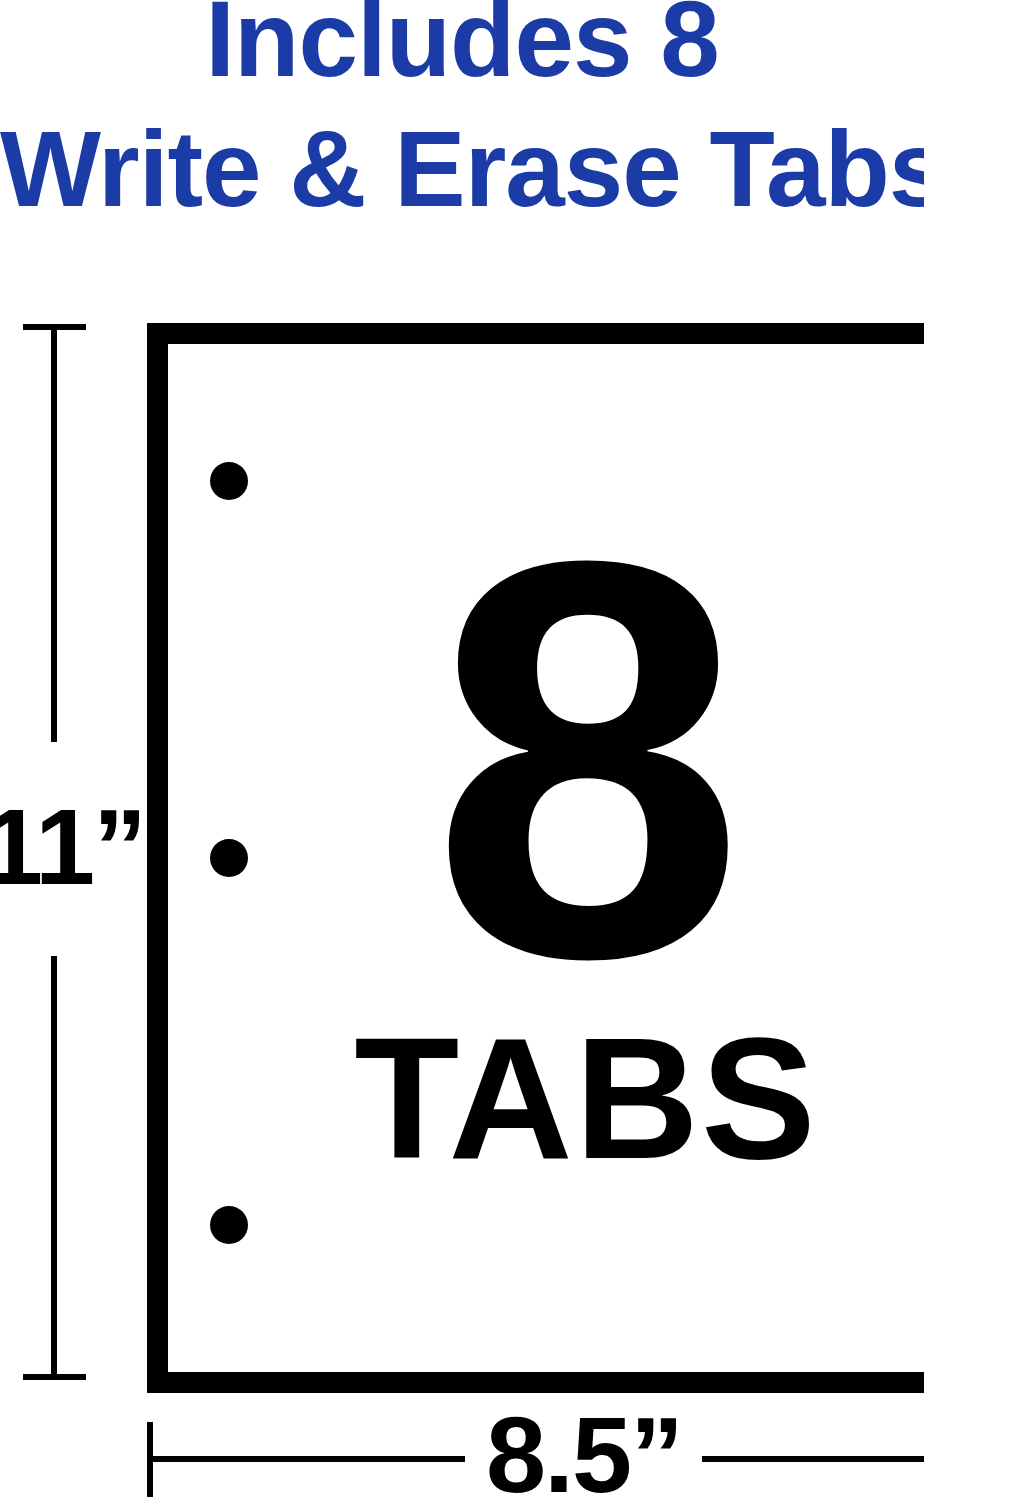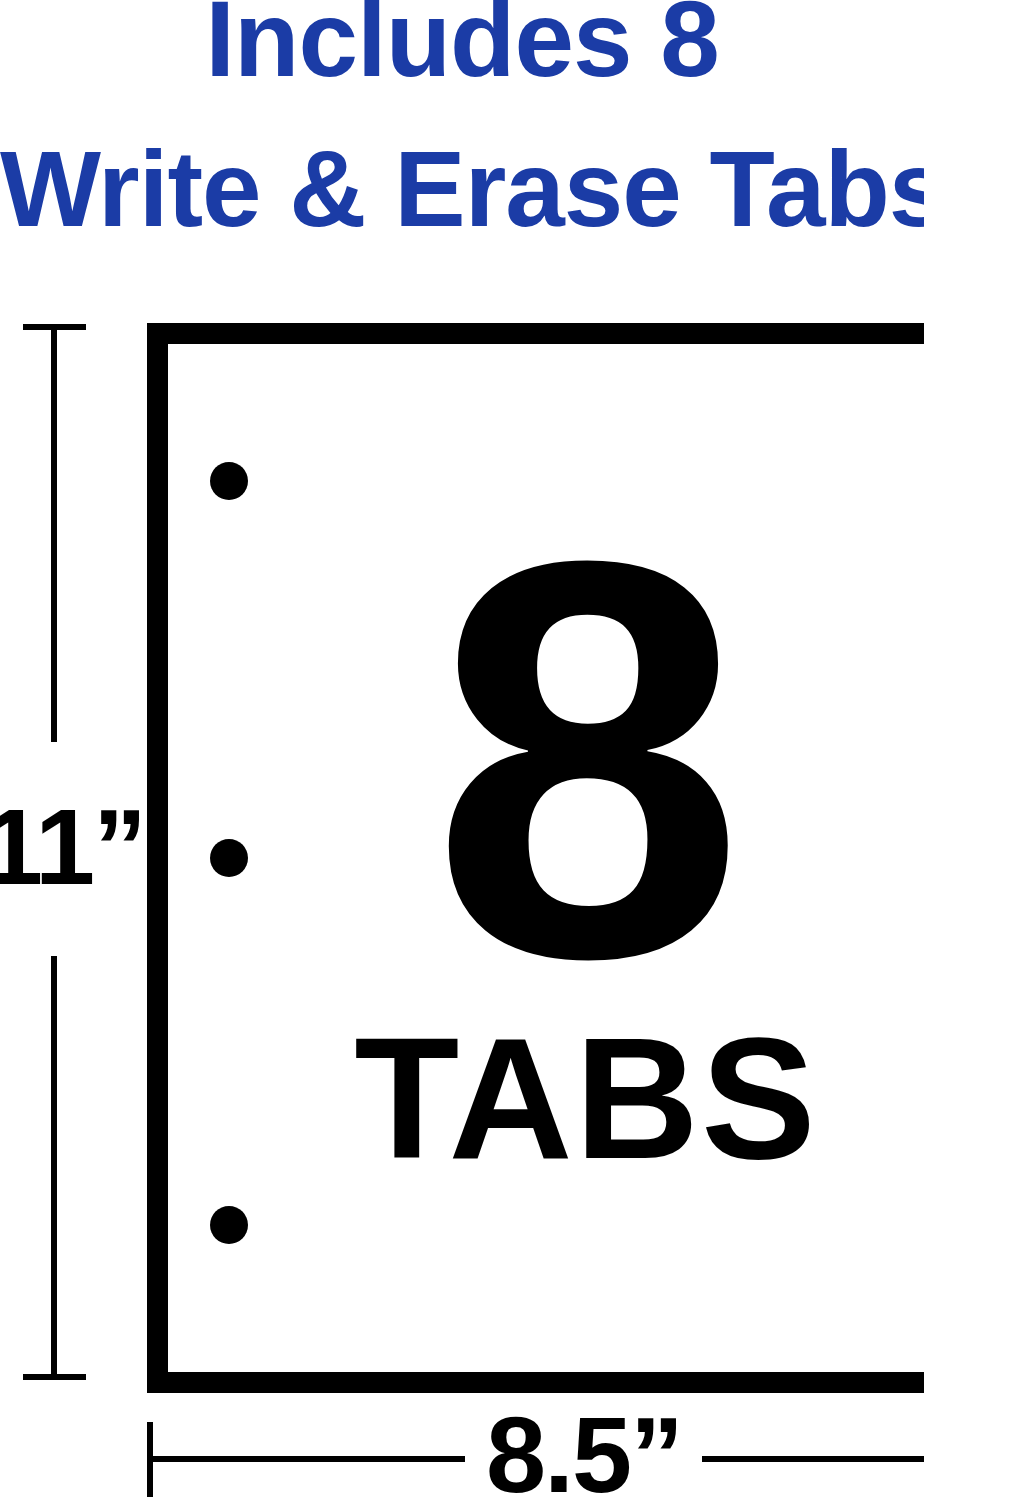--- a/index.html
+++ b/index.html
@@ -19,21 +19,21 @@
     position:absolute;left:0;right:0;
     text-align:center;
     color:var(--heading_blue);
     font-weight:bold;
     font-size:107px;
     line-height:1;
     letter-spacing:-1px;
     white-space:nowrap;
   }
   .headline.line1{top:-14px;}
-  .headline.line2{top:116px;margin-top:20px;}
+  .headline.line2{top:116px;}
   svg{position:absolute;left:0;top:0;}
   .dim-line{stroke:var(--ink);stroke-width:6;fill:none;}
   .big-num{
     font-family:"Liberation Sans", sans-serif;
     font-weight:bold;font-size:565px;fill:var(--ink);
   }
   .tabs-word{
     font-family:"Liberation Sans", sans-serif;
     font-weight:bold;font-size:172px;fill:var(--ink);letter-spacing:2px;
   }

